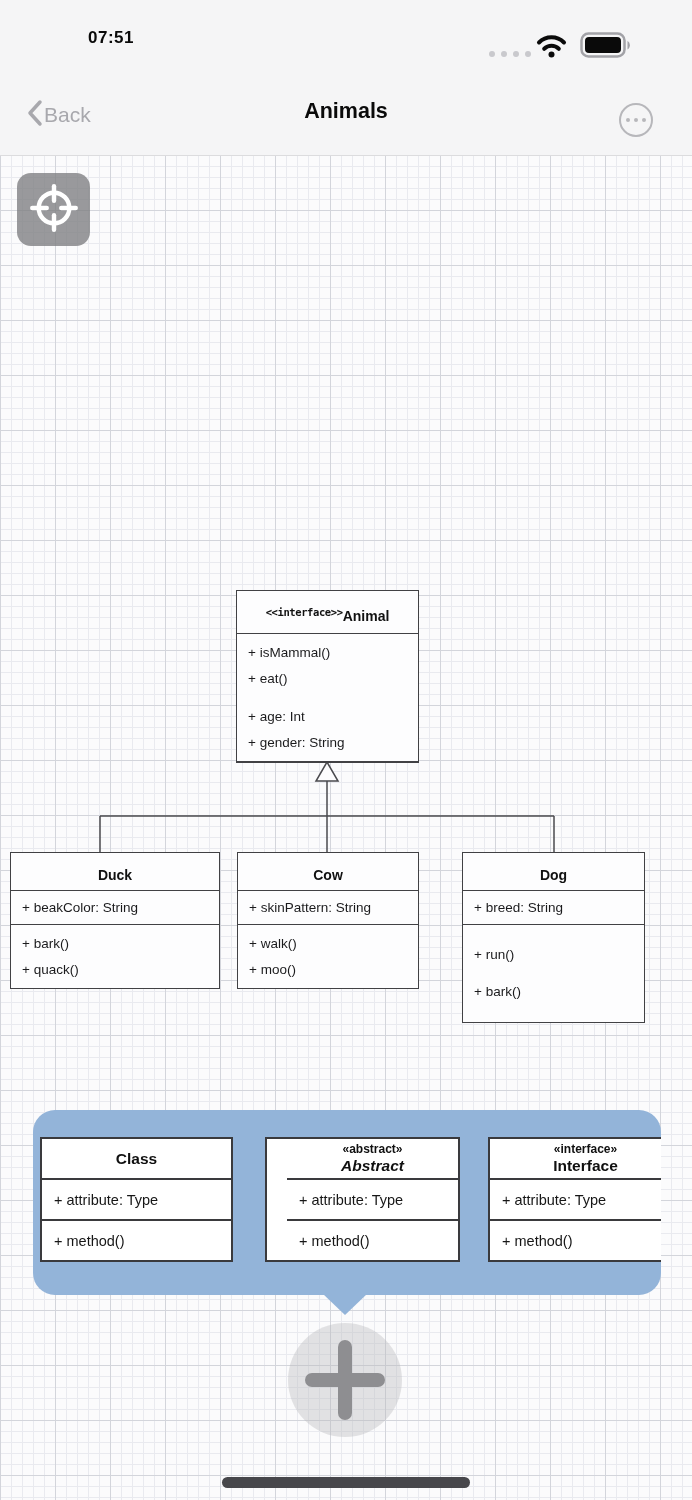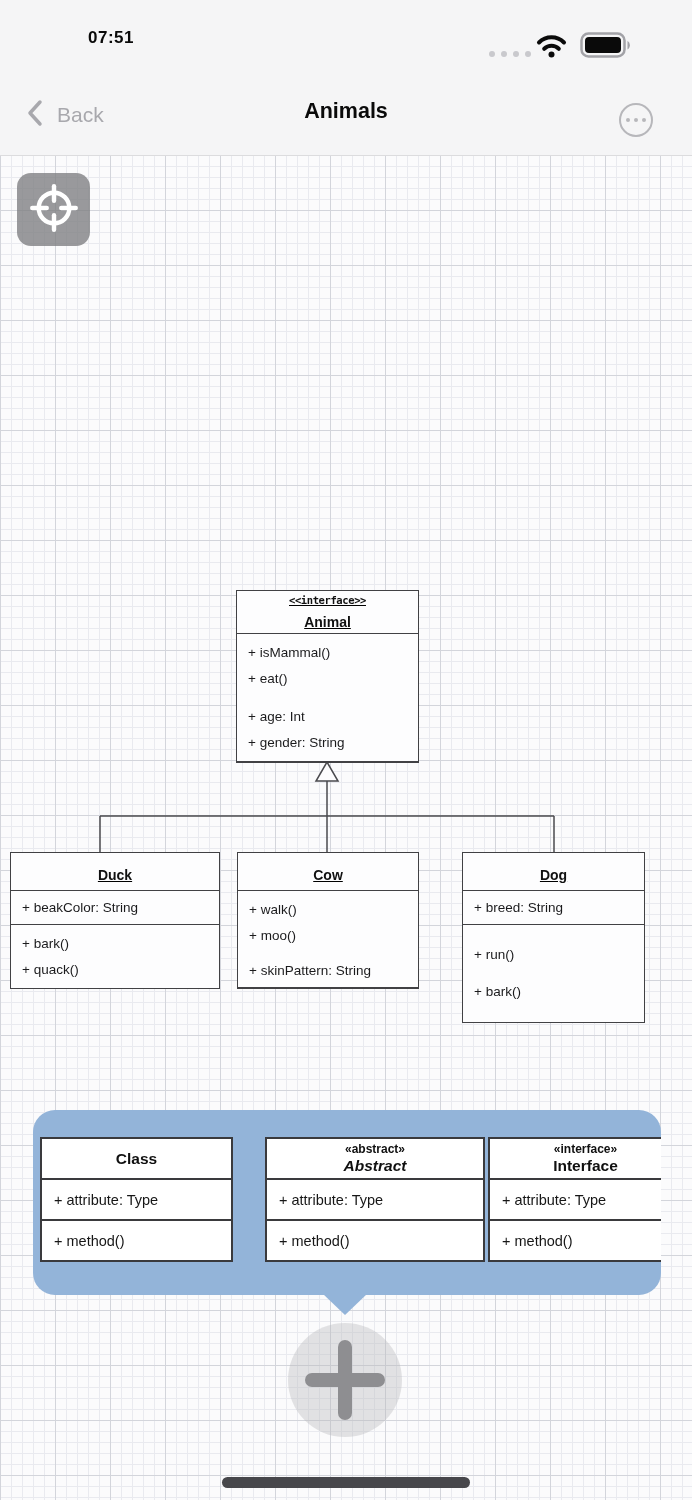--- a/index.html
+++ b/index.html
@@ -10,40 +10,40 @@
     -webkit-font-smoothing:antialiased;
   }
   
   .chrome{position:absolute;left:0;top:0;width:692px;height:155px;background:#f5f5f6;border-bottom:1px solid #dcdcde;z-index:30;}
   .time{position:absolute;left:88px;top:28px;font-size:17px;font-weight:700;color:#0a0a0a;letter-spacing:.5px;}
   .sig-dots{position:absolute;left:489px;top:51px;display:flex;gap:6px;}
   .sig-dots i{width:6px;height:6px;border-radius:50%;background:#c9c9cd;}
   .wifi{position:absolute;left:536px;top:33px;}
   .battery{position:absolute;left:580px;top:32px;}
   .navbar{position:absolute;left:0;top:90px;width:692px;height:64px;}
-  .back-btn{position:absolute;left:26px;top:8px;display:flex;align-items:center;gap:13px;color:#a8a8ad;}
+  .back-btn{position:absolute;left:26px;top:8px;display:flex;align-items:center;gap:0;color:#a8a8ad;}
   .back-label{font-size:21px;color:#a8a8ad;}
   .page-title{position:absolute;left:0;width:692px;text-align:center;top:9px;font-size:21.5px;font-weight:700;color:#0a0a0a;}
   .more-btn{position:absolute;left:619px;top:13px;width:34px;height:34px;border:2px solid #b7b7bb;border-radius:50%;display:flex;align-items:center;justify-content:center;gap:3.5px;background:transparent;box-sizing:border-box;}
   .more-btn i{width:4.5px;height:4.5px;border-radius:50%;background:#b7b7bb;}
   
   .canvas{
     position:absolute;left:0;top:155px;width:692px;height:1345px;
     background-color:#fbfbfc;
     background-image:
       linear-gradient(to right,#d3d5db 1px,transparent 1px),
       linear-gradient(to bottom,#d3d5db 1px,transparent 1px),
       linear-gradient(to right,#e9eaef 1px,transparent 1px),
       linear-gradient(to bottom,#e9eaef 1px,transparent 1px);
     background-size:55px 55px,55px 55px,11px 11px,11px 11px;
   }
   .locate-btn{position:absolute;left:17px;top:173px;width:73px;height:73px;border-radius:14px;background:rgba(125,125,128,.78);display:flex;align-items:center;justify-content:center;z-index:5;}
   
   .uml-box{position:absolute;background:#fdfdfe;border:1.5px solid #414144;box-sizing:border-box;display:flex;flex-direction:column;z-index:4;}
-  .uml-head{border-bottom:1.5px solid #414144;display:flex;flex-direction:column;align-items:center;justify-content:center;flex:none;text-decoration:underline;}
+  .uml-head{border-bottom:1.5px solid #414144;display:flex;flex-direction:row;align-items:center;justify-content:center;flex:none;}
   .uml-title{font-size:14px;font-weight:700;color:#111;margin-top:7px;}
   .uml-stereo-mono{font-family:"DejaVu Sans Mono",monospace;font-size:10.5px;font-weight:700;color:#111;letter-spacing:-.4px;margin-bottom:1px;}
   .uml-sec{border-bottom:1.5px solid #414144;display:flex;flex-direction:column;justify-content:space-evenly;padding-left:11px;flex:none;box-sizing:border-box;}
   .uml-sec.last{border-bottom:none;flex:1;}
   .uml-row{font-size:13.5px;color:#1b1b1d;line-height:1;}
   .conn{position:absolute;inset:0;width:692px;height:1500px;z-index:3;pointer-events:none;}
   
   .palette{position:absolute;left:33px;top:1110px;width:628px;height:185px;background:#93b4d9;border-radius:22px;overflow:hidden;z-index:10;}
   .palette-tail{position:absolute;left:323px;top:1294px;width:0;height:0;border-left:22px solid transparent;border-right:22px solid transparent;border-top:21px solid #93b4d9;z-index:10;}
   .tpl-card{position:absolute;top:27px;height:125px;background:#fff;border:2px solid #3a3a3d;box-sizing:border-box;display:flex;flex-direction:column;}
@@ -99,26 +99,26 @@
   <div class="uml-sec last">
     <div class="uml-row">+ bark()</div>
     <div class="uml-row">+ quack()</div>
   </div>
 </div>
 
 <div class="uml-box" style="left:237px;top:852px;width:182px;height:137px;">
   <div class="uml-head" style="height:37px;">
     <div class="uml-title">Cow</div>
   </div>
+  <div class="uml-sec" style="height:34px;">
+    <div class="uml-row">+ skinPattern: String</div>
+  </div>
   <div class="uml-sec last">
     <div class="uml-row">+ walk()</div>
     <div class="uml-row">+ moo()</div>
-  </div>
-  <div class="uml-sec" style="height:34px;">
-    <div class="uml-row">+ skinPattern: String</div>
   </div>
 </div>
 
 <div class="uml-box" style="left:462px;top:852px;width:183px;height:171px;">
   <div class="uml-head" style="height:37px;">
     <div class="uml-title">Dog</div>
   </div>
   <div class="uml-sec" style="height:34px;">
     <div class="uml-row">+ breed: String</div>
   </div>
@@ -145,21 +145,21 @@
 <div class="palette">
 
   <div class="tpl-card" style="left:7px;width:193px;">
     <div class="tpl-head">
       <div class="tpl-title">Class</div>
     </div>
     <div class="tpl-row">+ attribute: Type</div>
     <div class="tpl-row last">+ method()</div>
   </div>
 
-  <div class="tpl-card" style="left:232px;width:220px;">
+  <div class="tpl-card" style="left:232px;width:195px;padding-left:20px;">
     <div class="tpl-head">
       <div class="tpl-stereo">«abstract»</div>
       <div class="tpl-title italic">Abstract</div>
     </div>
     <div class="tpl-row">+ attribute: Type</div>
     <div class="tpl-row last">+ method()</div>
   </div>
 
   <div class="tpl-card" style="left:455px;width:195px;">
     <div class="tpl-head">

